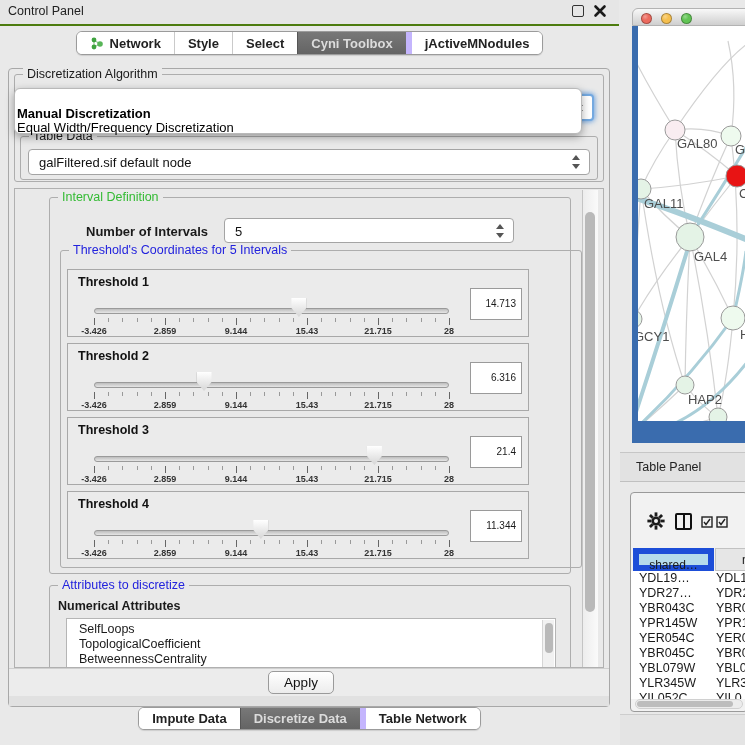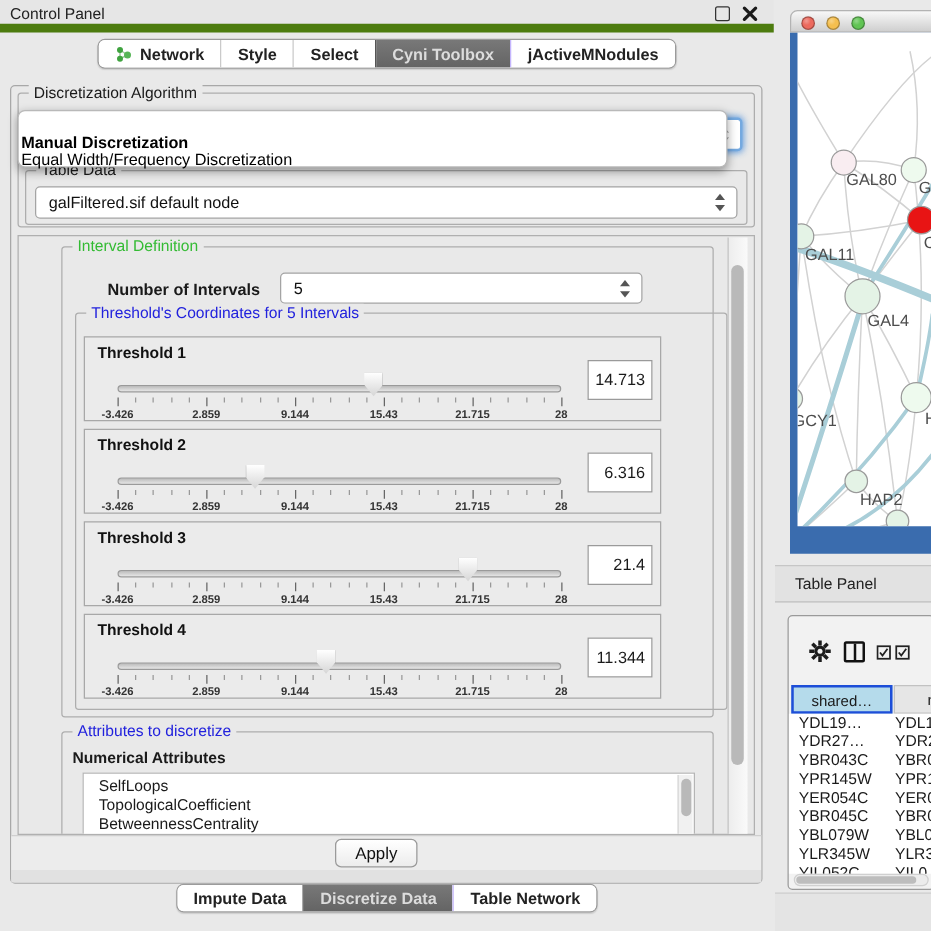--- a/index.html
+++ b/index.html
@@ -2,31 +2,31 @@
 <html><head>
 <meta charset="utf-8">
 <style>
   * { margin:0; padding:0; box-sizing:border-box; }
   html,body { width:745px; height:745px; overflow:hidden; }
   body { font-family:"Liberation Sans", sans-serif; background:#e9e9e9; color:#1a1a1a; }
   #root { position:absolute; left:0; top:0; width:745px; height:745px; overflow:hidden; }
   .abs { position:absolute; }
 
   
-  .titlebar { left:0; top:0; width:619px; height:26px; background:#e6e6e6; border-bottom:7px solid #4d7c0f; }
+  .titlebar { left:0; top:0; width:619px; height:26px; background:#e6e6e6; border-bottom:2px solid #4d7c0f; }
   .titlebar .ttl { position:absolute; left:8px; top:4px; font-size:12.5px; color:#222; }
   .float-btn { position:absolute; left:572px; top:5px; width:12px; height:12px; border:1.5px solid #333; border-radius:2px; background:transparent; }
   .close-btn { position:absolute; left:593px; top:4px; width:14px; height:14px; }
 
   .seg-bar { display:flex; border:1px solid #9b9b9b; border-radius:6px; background:#fff; overflow:hidden; height:24px;
              box-shadow:0 1px 1px rgba(0,0,0,.12); }
   .seg { display:flex; align-items:center; padding:0 13px; font-size:13px; font-weight:600; color:#222; background:#fff; height:100%; position:relative; cursor:default; }
   .seg + .seg { border-left:1px solid #cacaca; }
   .seg.sel { background:linear-gradient(#787878,#646464); color:#dcdcdc; border-left:1px solid #555; }
-  .seg.sel + .seg { border-left:1px solid #c4b5fd; }
+  .seg.sel + .seg { border-left:6px solid #c4b5fd; }
   .seg .tabicon { margin-right:6px; display:inline-flex; }
 
   .content-panel { left:8px; top:68px; width:602px; height:639px; background:#e9e9e9; border:1px solid #a8a8a8; border-radius:4px; }
 
   .group { position:absolute; border:1px solid #adadad; border-radius:3px; }
   .group > .gtitle { position:absolute; top:-8px; left:8px; background:#e9e9e9; padding:0 4px; font-size:12.5px; white-space:nowrap; }
   .gtitle.blue { color:#2222dd; }
   .gtitle.green { color:#33bb33; }
 
   .combo { position:absolute; background:#fff; border:1px solid #a4a4a4; border-radius:4px; font-size:13px; color:#111; }
@@ -41,21 +41,21 @@
   .vscroll .thumb { position:absolute; left:2px; width:10px; background:#b9b9b9; border-radius:6px; }
 
   .thr-panel { position:absolute; left:6px; width:462px; height:68px; border:1px solid #a8a8a8; background:#ebebeb; }
   .thr-label { position:absolute; left:10px; top:5px; font-size:12.5px; font-weight:bold; color:#111; }
   .track { position:absolute; left:26px; top:38px; width:355px; height:6px; border:1px solid #9a9a9a; border-radius:3px; background:linear-gradient(#bdbdbd,#e6e6e6); }
   .handle { position:absolute; top:28px; width:15px; height:19px; background:linear-gradient(#ffffff,#d6d6d6);
             clip-path:polygon(0 0,100% 0,100% 52%,50% 100%,0 52%); filter:drop-shadow(0 0 1px #777); }
   .tick { position:absolute; width:1px; background:#777; }
   .ticklab { position:absolute; width:50px; text-align:center; font-size:9px; font-weight:bold; color:#333; }
   .valbox { position:absolute; left:402px; top:18px; width:52px; height:32px; background:#fff; border:1px solid #9a9a9a;
-            font-size:13px; line-height:30px; text-align:right; padding-right:5px; }
+            font-size:10px; line-height:30px; text-align:right; padding-right:5px; }
 
   .listbox { position:absolute; background:#fff; border:1px solid #b5b5b5; overflow:hidden; }
   .listitem { font-size:12.5px; height:15px; line-height:15px; padding-left:12px; white-space:nowrap; }
   .list-vscroll { position:absolute; right:1px; top:1px; width:12px; bottom:1px; background:#f1f1f1; border-left:1px solid #d5d5d5; }
   .list-vscroll .thumb { position:absolute; left:2px; top:3px; width:8px; height:30px; background:#b9b9b9; border-radius:5px; }
 
   .apply-strip { left:9px; top:668px; width:600px; height:28px; background:#ececec; border-top:1px solid #cfcfcf; }
   .apply-strip2 { left:9px; top:696px; width:600px; height:10px; background:#e1e1e1; }
   .btn { position:absolute; background:linear-gradient(#ffffff,#ececec); border:1px solid #9a9a9a; border-radius:5px;
          font-size:13.5px; text-align:center; color:#111; }
@@ -456,21 +456,21 @@
     </div>
     <svg class="abs" style="left:70px; top:23px;" width="12" height="12" viewBox="0 0 12 12">
       <rect x="1" y="1" width="10" height="10" fill="none" stroke="#222" stroke-width="1.4"></rect>
       <path d="M3 6 L5 8.5 L9 3" fill="none" stroke="#222" stroke-width="1.4"></path>
     </svg>
     <svg class="abs" style="left:85px; top:23px;" width="12" height="12" viewBox="0 0 12 12">
       <rect x="1" y="1" width="10" height="10" fill="none" stroke="#222" stroke-width="1.4"></rect>
       <path d="M3 6 L5 8.5 L9 3" fill="none" stroke="#222" stroke-width="1.4"></path>
     </svg>
 
-    <div class="tp-header-cell" style="left:2px; width:81px; background:#b5dbeb; border:2px solid #1d4ed8; text-align:center;">shared…</div>
+    <div class="tp-header-cell" style="left:2px; width:81px; background:#b5dbeb; border:6px solid #1d4ed8; text-align:center;">shared…</div>
     <div class="tp-header-cell" style="left:84px; width:36px; background:#e6e6e6; border:1px solid #c2c2c2; padding-left:26px;">na</div>
 
     <div class="abs" id="tp-rows" style="left:0; top:78px; width:118px; height:128px; overflow:hidden; background:#fff;">
         <div class="tp-row" style="top: 0px;">
           <span class="c1">YDL19…</span>
           <span class="c2">YDL1</span>
         </div>
         <div class="tp-row" style="top: 15px;">
           <span class="c1">YDR27…</span>
           <span class="c2">YDR2</span>

